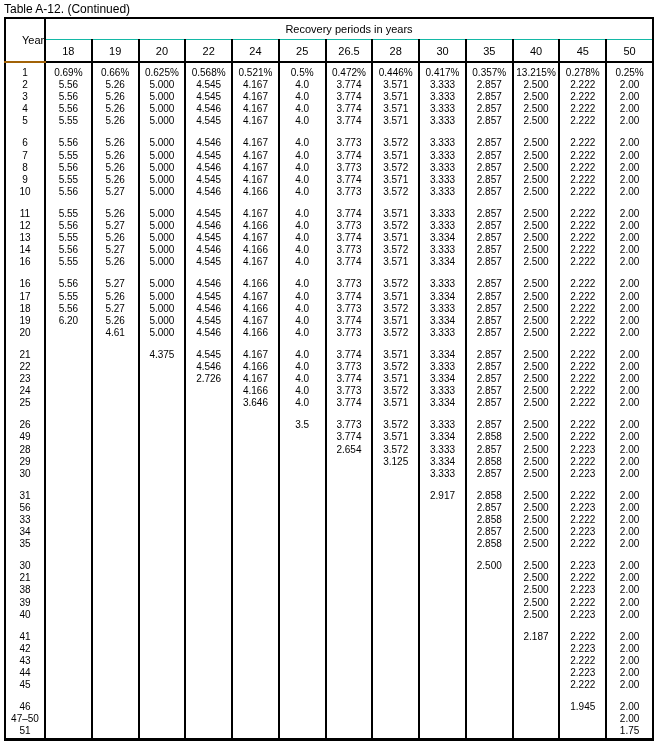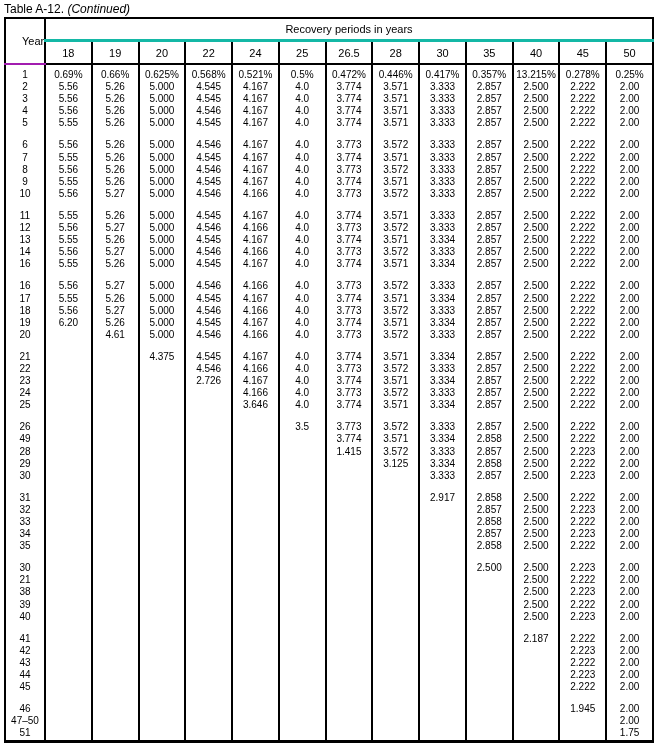--- a/index.html
+++ b/index.html
@@ -17,21 +17,20 @@
     box-sizing: border-box;
     width: 658px;
   }
   .table-title {
     font-size: 12px;
     line-height: 13px;
     margin: 1px 0 1px 0;
     white-space: nowrap;
   }
   .table-title .cont {
-    font-style: italic;
   }
   table.macrs {
     border-collapse: collapse;
     table-layout: fixed;
     width: 650px;
     border: 2px solid #000;
     border-bottom-width: 3px;
   }
   col.year-col { width: 40px; }
   .macrs th, .macrs td {
@@ -39,27 +38,27 @@
     border-right: 2px solid #000;
     padding: 0;
     margin: 0;
     text-align: center;
     font-weight: normal;
     white-space: nowrap;
     overflow: visible;
   }
   th.year-th {
     font-size: 11px;
-    border-bottom: 2px solid #a21caf;
+    border-bottom: 2px solid #a16207;
     padding-left: 16px;
   }
   th.group-th {
     font-size: 11px;
     height: 20px;
-    border-bottom: 3px solid #14b8a6;
+    border-bottom: 1px solid #14b8a6;
   }
   tr.col-row th {
     font-size: 11px;
     height: 21px;
     border-bottom: 2px solid #000;
   }
   #table-body td {
     font-size: 10px;
     height: 12.1px;
     line-height: 12.1px;
@@ -615,21 +614,21 @@
           <td>2.00</td>
         </tr>
         <tr>
           <td>28</td>
           <td></td>
           <td></td>
           <td></td>
           <td></td>
           <td></td>
           <td></td>
-          <td>1.415</td>
+          <td>2.654</td>
           <td>3.572</td>
           <td>3.333</td>
           <td>2.857</td>
           <td>2.500</td>
           <td>2.223</td>
           <td>2.00</td>
         </tr>
         <tr>
           <td>29</td>
           <td></td>
@@ -688,21 +687,21 @@
           <td></td>
           <td></td>
           <td></td>
           <td>2.917</td>
           <td>2.858</td>
           <td>2.500</td>
           <td>2.222</td>
           <td>2.00</td>
         </tr>
         <tr>
-          <td>32</td>
+          <td>56</td>
           <td></td>
           <td></td>
           <td></td>
           <td></td>
           <td></td>
           <td></td>
           <td></td>
           <td></td>
           <td></td>
           <td>2.857</td>

